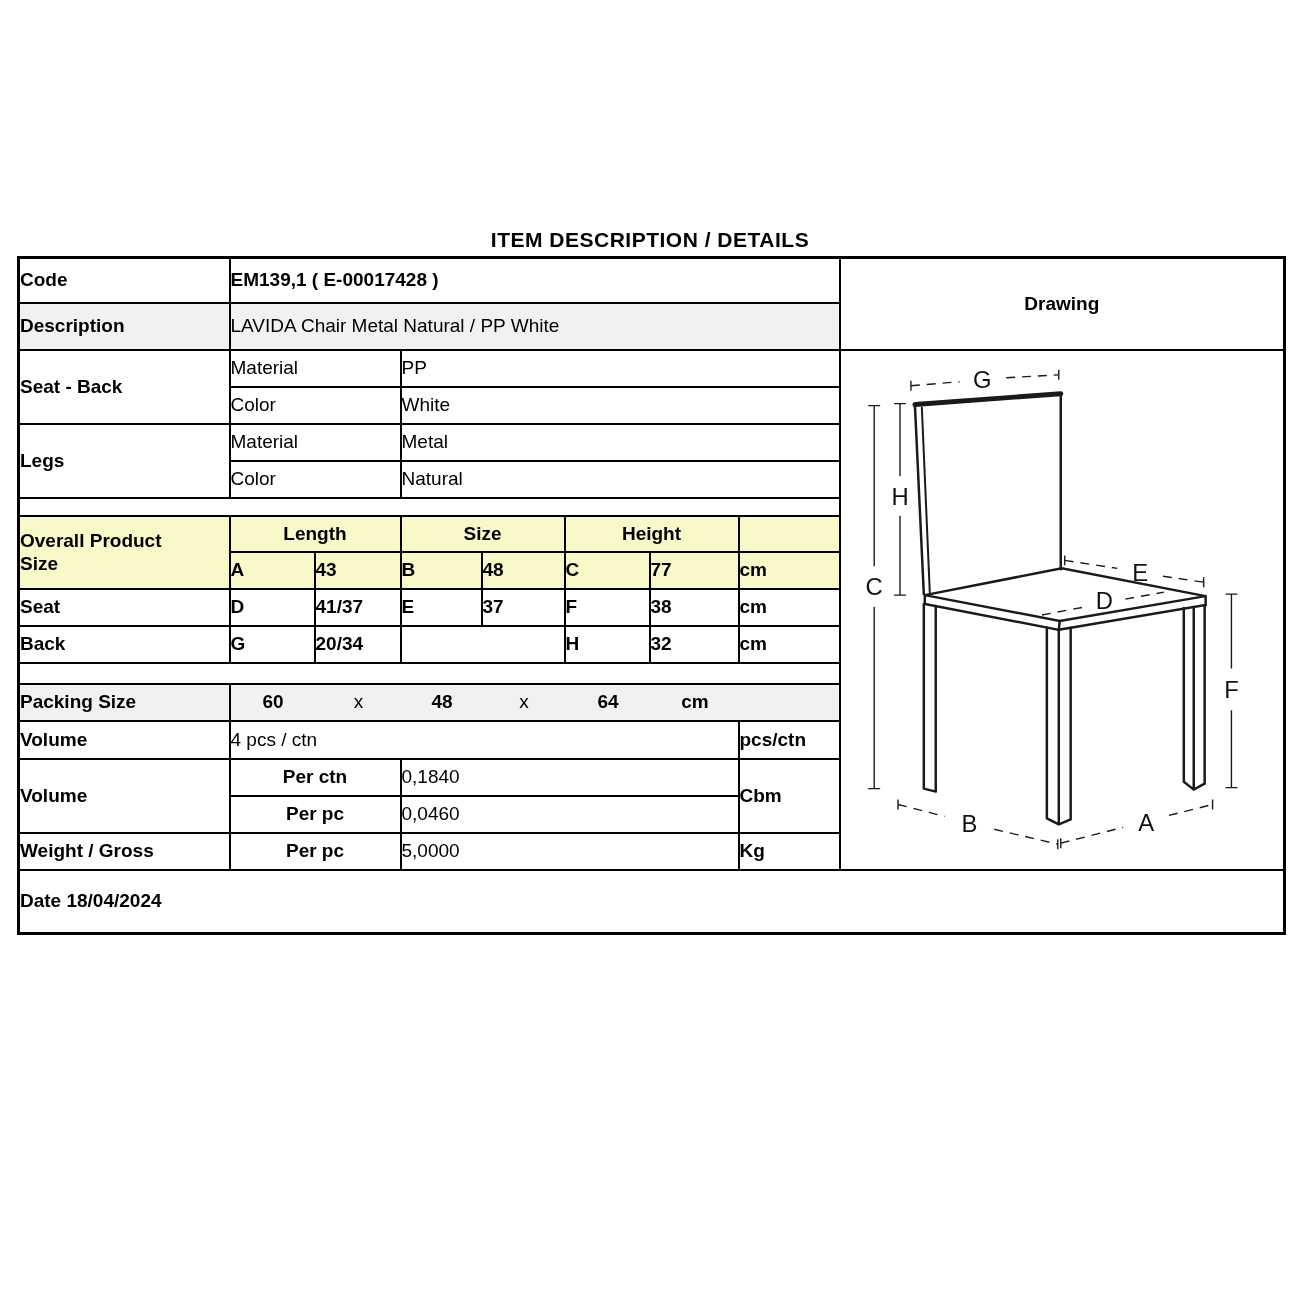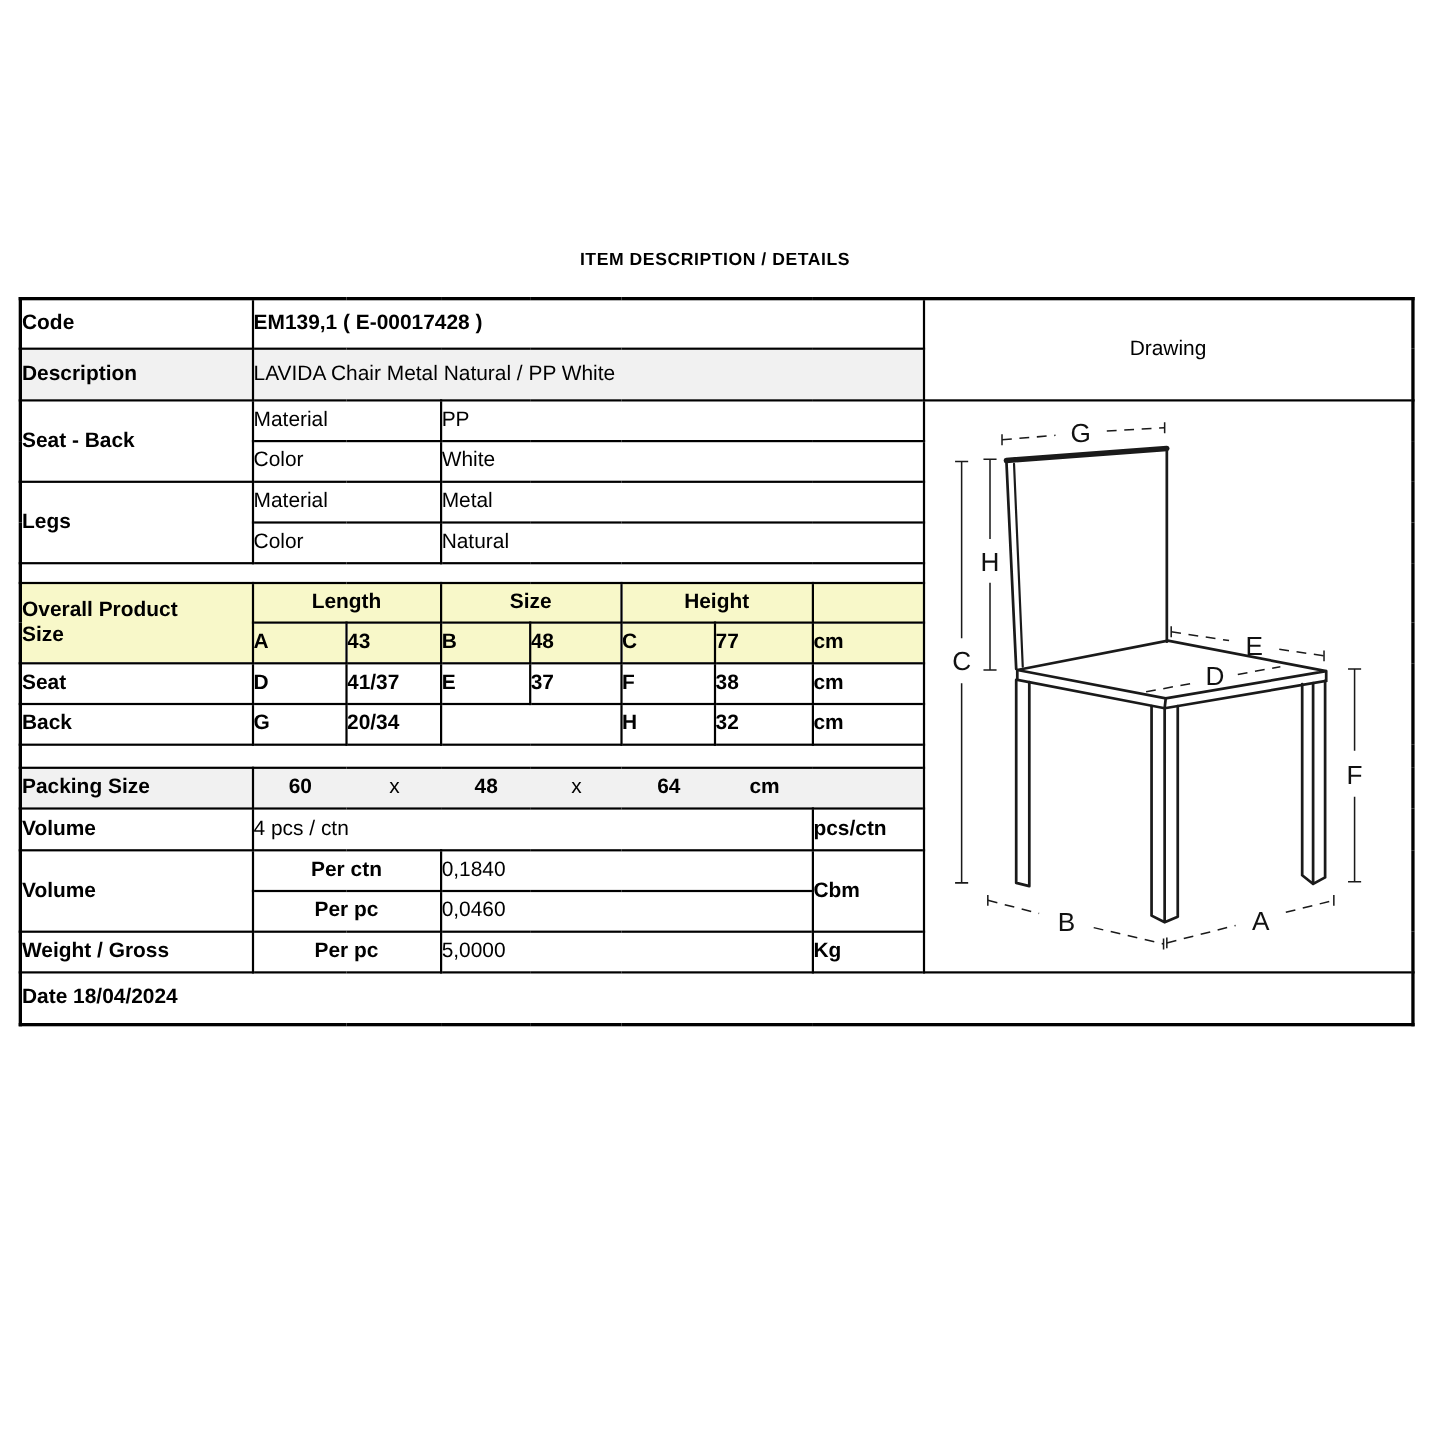--- a/index.html
+++ b/index.html
@@ -1,34 +1,34 @@
 <!DOCTYPE html>
 <html><head>
 <meta charset="utf-8">
 <style>
   html,body{margin:0;padding:0;background:#ffffff;}
   .page{position:relative;width:1300px;height:1300px;background:#ffffff;
         font-family:"Liberation Sans",sans-serif;color:#000;}
   .doc-title{position:absolute;left:17px;top:228px;width:1266px;
-        text-align:center;font-size:16px;font-weight:bold;letter-spacing:.5px;}
-  table.spec{position:absolute;left:17px;top:270px;width:1266px;
+        text-align:center;font-size:21px;font-weight:bold;letter-spacing:.5px;}
+  table.spec{position:absolute;left:17px;top:256px;width:1266px;
         border-collapse:collapse;table-layout:fixed;}
   table.spec td{border:2px solid #000;font-size:19px;vertical-align:middle;
         padding:0;overflow:hidden;white-space:nowrap;}
   table.spec{border:3px solid #000;}
   td.lbl{font-weight:bold;text-align:left;padding-left:6px;}
   td.sub{font-weight:normal;text-align:left;padding-left:6px;}
   td.subc{font-weight:bold;text-align:center;}
   td.ctr{text-align:left;}
   td.b{font-weight:bold;}
   td.unit{font-weight:bold;text-align:left;padding-left:8px;}
   td.yellow{background:#F8F8C9;}
   td.gray{background:#F1F1F1;margin-left:24px;}
   td.bt3{border-top-width:3px;}
-  td.drawhead{font-weight:normal;text-align:center;font-size:21px;}
+  td.drawhead{font-weight:bold;text-align:center;font-size:21px;}
   td.opslabel{text-align:left;font-weight:bold;line-height:23px;}
   td.drawcell{padding:0;vertical-align:top;}
   .drawwrap{position:relative;width:100%;height:516px;}
   .drawwrap svg{position:absolute;left:0;top:0;width:100%;height:100%;display:block;}
   .packflex{display:flex;align-items:flex-start;width:100%;}
   .packflex span{display:inline-block;text-align:center;}
   .pw0{width:85px;font-weight:bold;}
   .pw1{width:86px;}
   .pw2{width:81px;font-weight:bold;}
   .pw3{width:83px;}
@@ -230,18 +230,18 @@
       <td class="ctr" colspan="4">0,0460</td>
     </tr>
 
     <tr style="height:37px">
       <td class="lbl">Weight / Gross</td>
       <td class="subc" colspan="2">Per pc</td>
       <td class="ctr" colspan="4">5,0000</td>
       <td class="unit">Kg</td>
     </tr>
 
-    <tr style="height:48px">
+    <tr style="height:64px">
       <td class="ctr b bt3" colspan="9">Date 18/04/2024</td>
     </tr>
   </tbody>
     </table>
 </div>
 
 </body></html>

